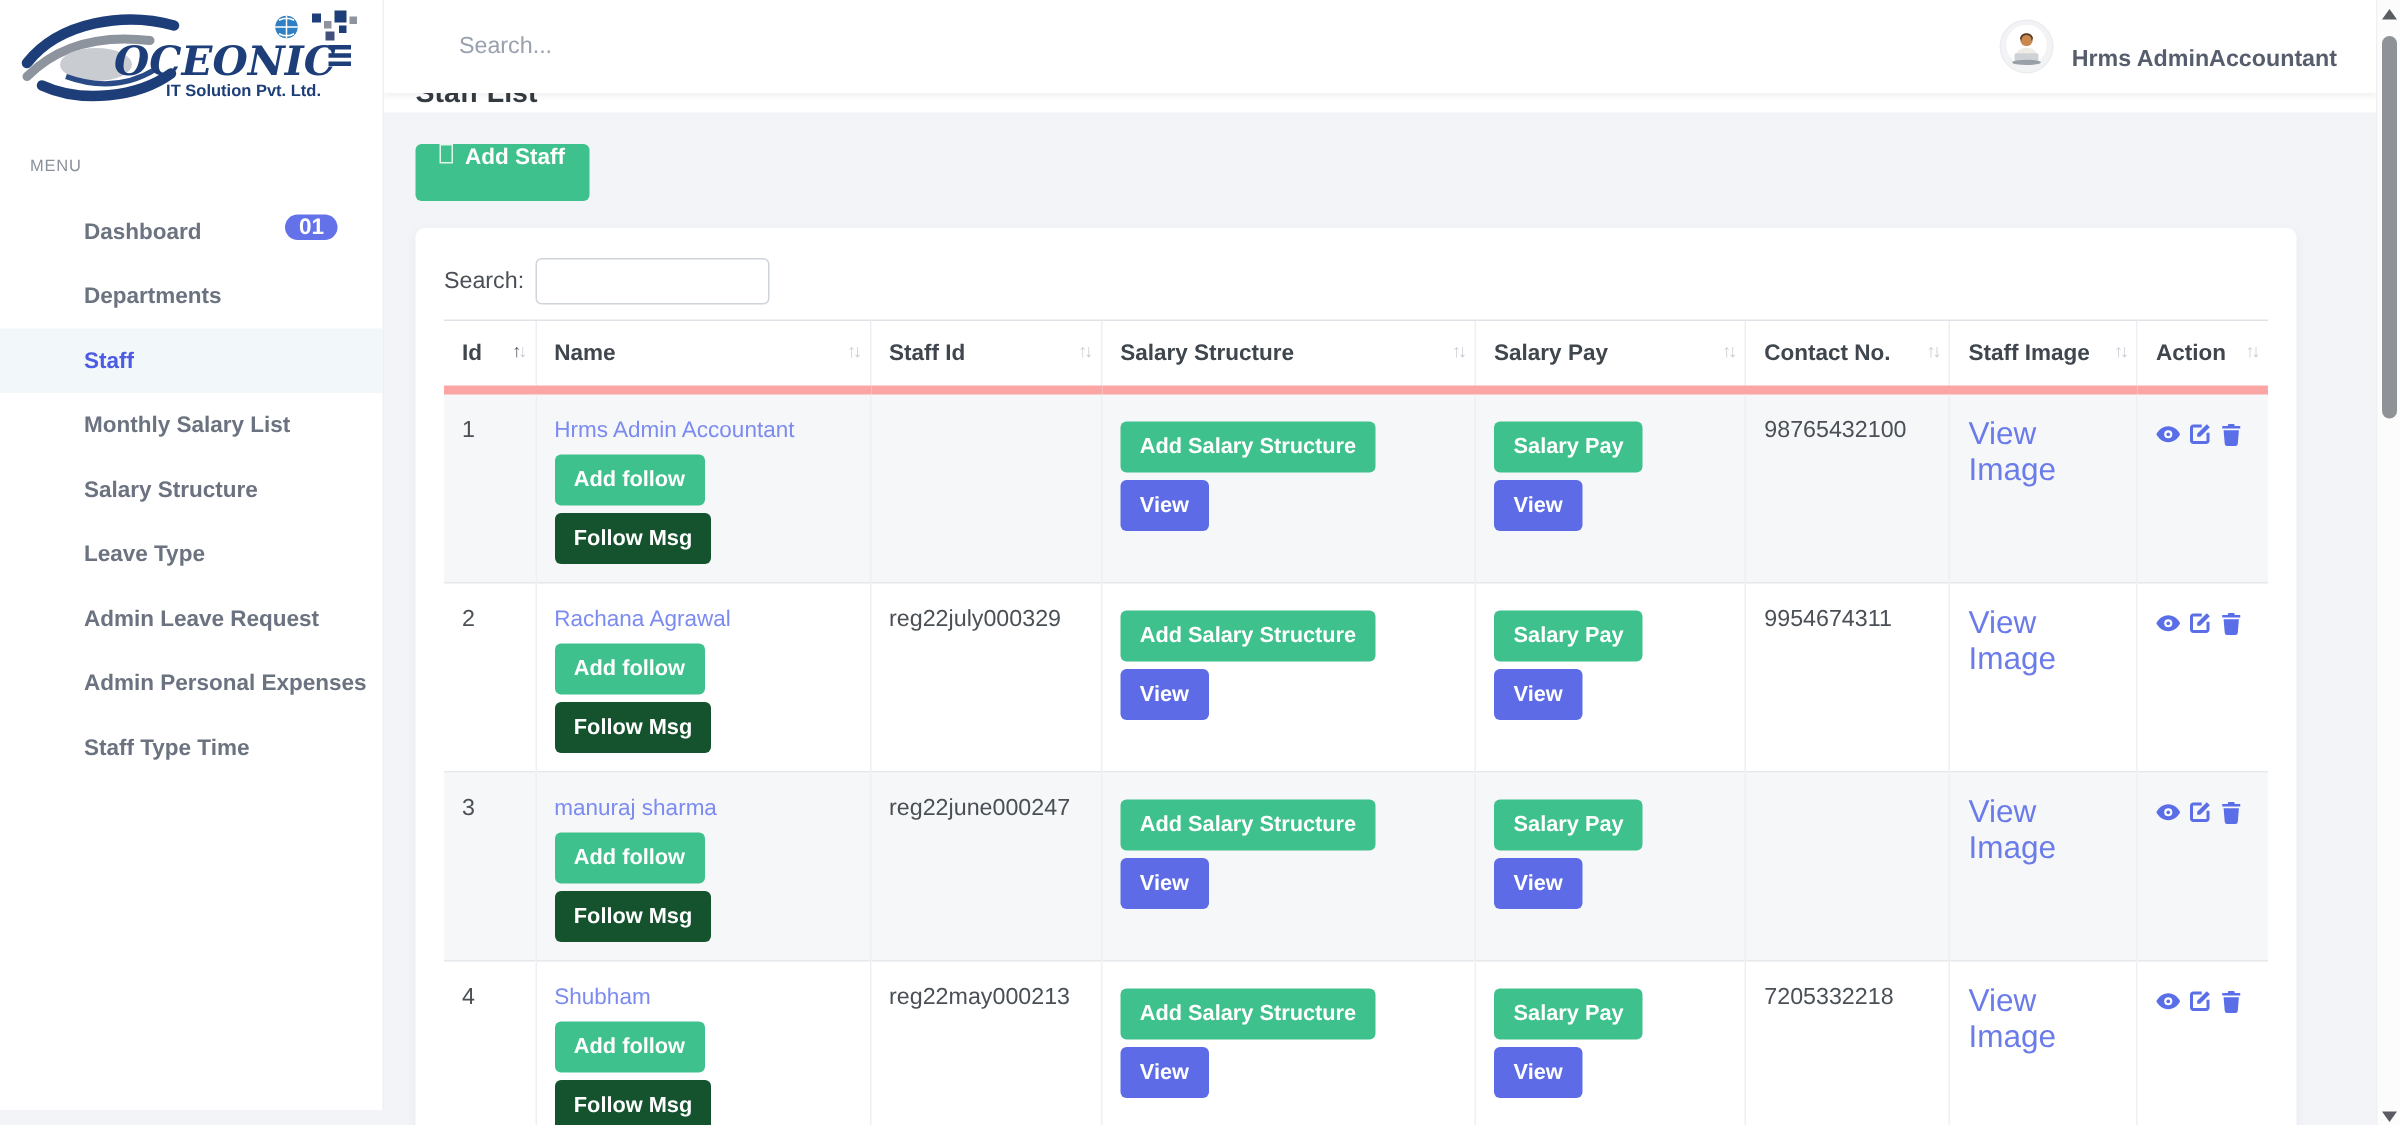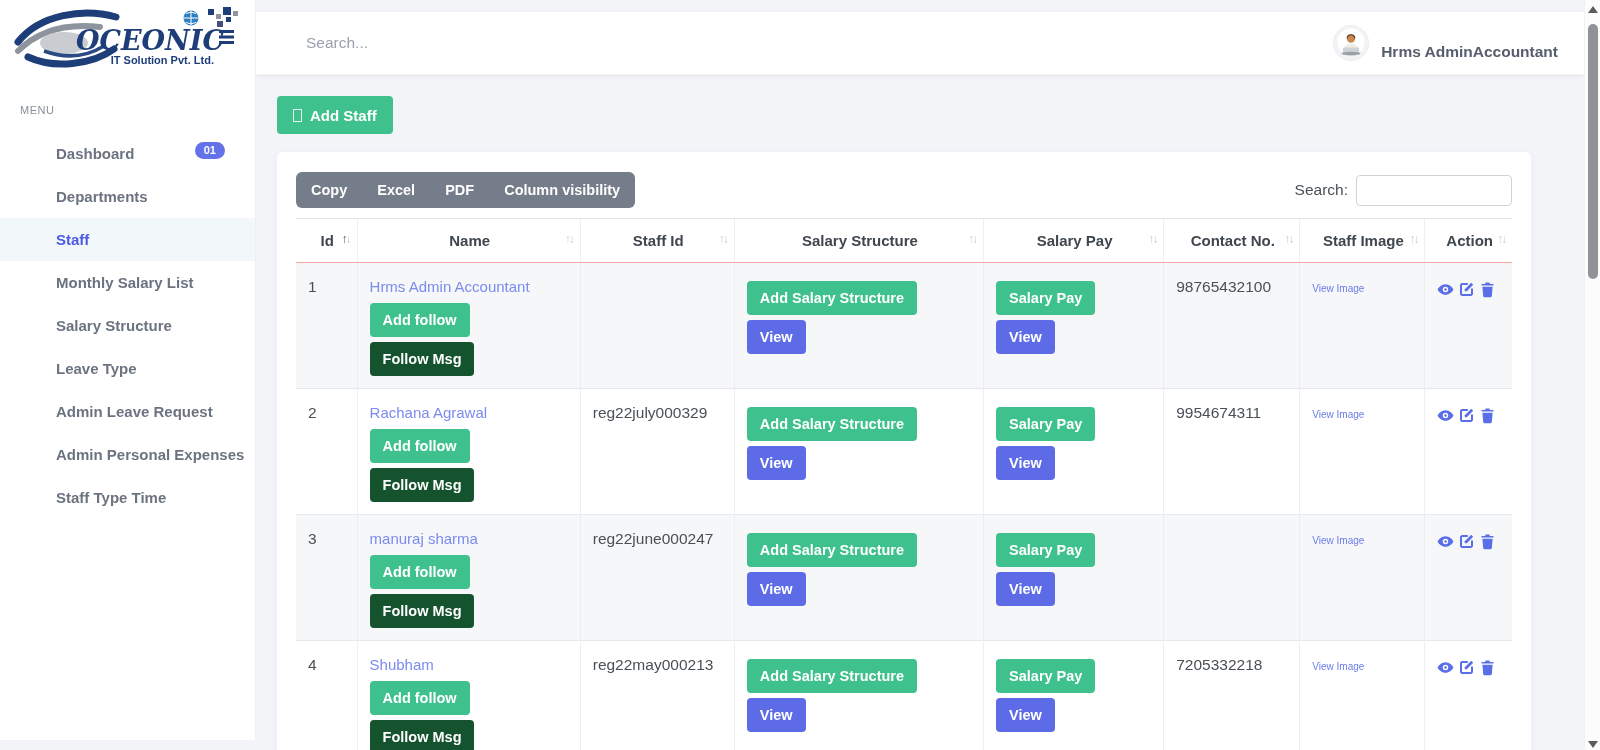--- a/index.html
+++ b/index.html
@@ -9,70 +9,70 @@
     background:#f2f4f8; font-family:"Liberation Sans",sans-serif; color:#4a5056;
   }
 
   
   .sidebar { position:absolute; left:0; top:0; width:256px; height:740px; background:#fff; z-index:30; border-right:1px solid #eef0f4; }
   .logo-box { padding:6px 10px 0 14px; }
   .menu-label { margin:30px 0 0 20px; font-size:11px; font-weight:400; color:#8a909c; letter-spacing:.5px; }
   .nav { list-style:none; margin:16px 0 0 0; padding:0; }
   .nav li { position:relative; padding:11px 10px 11px 28px; text-indent:28px; font-size:15px; font-weight:600; color:#6c7380; line-height:21px; cursor:pointer; }
   .nav li.active { background:#f2f7fa; color:#4c5be4; }
-  .badge { position:absolute; right:30px; top:10px; text-indent:0; background:#6472e9; color:#fff; font-size:11px; font-weight:700; padding:3px 9px; border-radius:10px; line-height:11px; }
+  .badge { position:absolute; right:30px; top:10px; text-indent:0; background:#6472e9; color:#fff; font-size:15px; font-weight:700; padding:3px 9px; border-radius:10px; line-height:11px; }
 
   
-  .topbar { position:absolute; left:256px; right:16px; top:12px; height:62px; background:#fff; z-index:20;
+  .topbar { position:absolute; left:256px; right:16px; top:0; height:62px; background:#fff; z-index:20;
     box-shadow:0 2px 4px rgba(40,45,70,.07); display:flex; align-items:center; justify-content:space-between; padding:0 26px 0 48px; }
   .topbar-search { border:none; outline:none; font-size:15.5px; width:420px; color:#6b7280; background:transparent; font-family:inherit; }
   .topbar-search::placeholder { color:#98a1ad; }
   .user { display:flex; align-items:flex-end; gap:12px; cursor:pointer; }
   .avatar { width:36px; height:36px; border-radius:50%; overflow:hidden; background:#f4f5f7; border:1px solid #ececf0; flex:0 0 auto; }
   .user-name { font-size:15.5px; font-weight:700; color:#565d6d; }
 
   
   .main { position:absolute; left:256px; top:62px; width:1328px; height:688px; }
   .page-head { height:13px; background:#fff; position:relative; }
   .page-title { position:absolute; left:21px; top:-10px; font-size:19px; font-weight:700; color:#343b41; white-space:nowrap; z-index:1; }
 
-  .btn { display:inline-flex; align-items:center; justify-content:center; border:none; border-radius:4px; color:#fff;
+  .btn { display:inline-flex; justify-content:center; border:none; border-radius:4px; color:#fff;
     font-size:14.5px; font-weight:600; padding:9px 13px; cursor:pointer; font-family:inherit; white-space:nowrap; }
   .btn-green  { background:#3ec18c; }
   .btn-orange { background:#14532d; }
   .btn-indigo { background:#5d6ce6; }
 
   .add-staff { margin:21px 0 0 21px; height:38px; padding:0 16px; font-size:15px; }
   .tofu { display:inline-block; width:9px; height:13px; border:1px solid rgba(255,255,255,.85); margin-right:8px; }
 
   .card { margin:18px 53px 0 21px; background:#fff; border-radius:6px; box-shadow:0 2px 8px rgba(50,60,90,.05);
     padding:20px 19px; height:660px; }
 
   .table-toolbar { display:flex; justify-content:space-between; align-items:center; }
   .dt-buttons { display:flex; background:#757d8a; border-radius:6px; overflow:hidden; }
   .dt-btn { padding:10px 15px; background:transparent; border:none; color:#fff; font-size:14.5px; font-weight:600; cursor:pointer; font-family:inherit; }
   .tbl-search { display:flex; align-items:center; gap:8px; font-size:15.5px; color:#4a5056; }
   .tbl-search input { width:156px; height:31px; border:1px solid #ced4da; border-radius:4px; padding:0 8px; font-size:14px; outline:none; font-family:inherit; }
 
   table.staff { width:100%; border-collapse:collapse; table-layout:fixed; margin-top:10px; }
   col.c-id{width:61px} col.c-name{width:223px} col.c-sid{width:154px} col.c-ss{width:249px}
   col.c-sp{width:180px} col.c-contact{width:136px} col.c-img{width:125px} col.c-act{width:87px}
-  th { text-align:center; padding:13px 10px 13px 12px; font-size:15px; font-weight:700; color:#3f464d;
-       border-top:1px solid #dfe3e7; border-bottom:1px solid #fca5a5; position:relative; cursor:pointer; }
+  th { text-align:left; padding:13px 10px 13px 12px; font-size:15px; font-weight:700; color:#3f464d;
+       border-top:1px solid #dfe3e7; border-bottom:6px solid #fca5a5; position:relative; cursor:pointer; }
   .sort { position:absolute; right:7px; top:13px; font-size:12px; color:#c9ced3; letter-spacing:-2px; font-weight:400; }
   th.sorted-asc .s-up { color:#51575d; }
   td { padding:15px 10px 12px 12px; vertical-align:top; border-top:1px solid #e6e9ec; font-size:15.5px; color:#4a5056; }
   th + th, td + td { border-left:1px solid #edeff2;margin-top:47px; }
   tbody tr { height:102px; }
   tbody tr:nth-child(odd) { background:#f6f7f9; }
 
   .name-link { color:#7b8bf0; font-size:15px; display:inline-block; margin-bottom:8px; cursor:pointer; }
   .btn-row { display:flex; gap:5px; flex-wrap:wrap; }
   .cell-pad { padding-top:3px; }
-  .link { color:#6b7ce9; cursor:pointer; font-size:10px; }
+  .link { color:#6b7ce9; cursor:pointer; font-size:21px; }
   .actions { display:flex; gap:4px; margin-top:3px; }
   .actions svg { width:17px; height:17px; fill:#5a6ee8; cursor:pointer; flex:0 0 auto; }
 
   
   .scrollbar { position:absolute; right:0; top:0; width:16px; height:750px; background:#fcfcfc; z-index:40; border-left:1px solid #f1f1f1; }
   .sb-up { position:absolute; top:6px; left:3px; width:0; height:0; border-left:5px solid transparent; border-right:5px solid transparent; border-bottom:7px solid #595c61; }
   .sb-down { position:absolute; bottom:2px; left:3px; width:0; height:0; border-left:5px solid transparent; border-right:5px solid transparent; border-top:7px solid #595c61; }
   .sb-thumb { position:absolute; top:24px; left:3px; width:10px; height:255px; background:#8f9297; border-radius:6px; cursor:pointer; }
 </style>
 </head>
@@ -176,29 +176,20 @@
     <div class="page-title">Staff List</div>
   </div>
 
   <button class="btn btn-green add-staff">
     <span class="tofu"></span>
     <span>Add Staff</span>
   </button>
 
   <div class="card">
     <div class="table-toolbar">
-      <div class="dt-buttons">
-  <button class="dt-btn">Copy</button>
-
-  <button class="dt-btn">Excel</button>
-
-  <button class="dt-btn">PDF</button>
-
-  <button class="dt-btn">Column visibility</button>
-</div>
       <div class="tbl-search">
         <span>Search:</span>
         <input type="text" value="" style="">
       </div>
     </div>
 
     <table class="staff">
       <colgroup>
         <col class="c-id">
           <col class="c-name">

